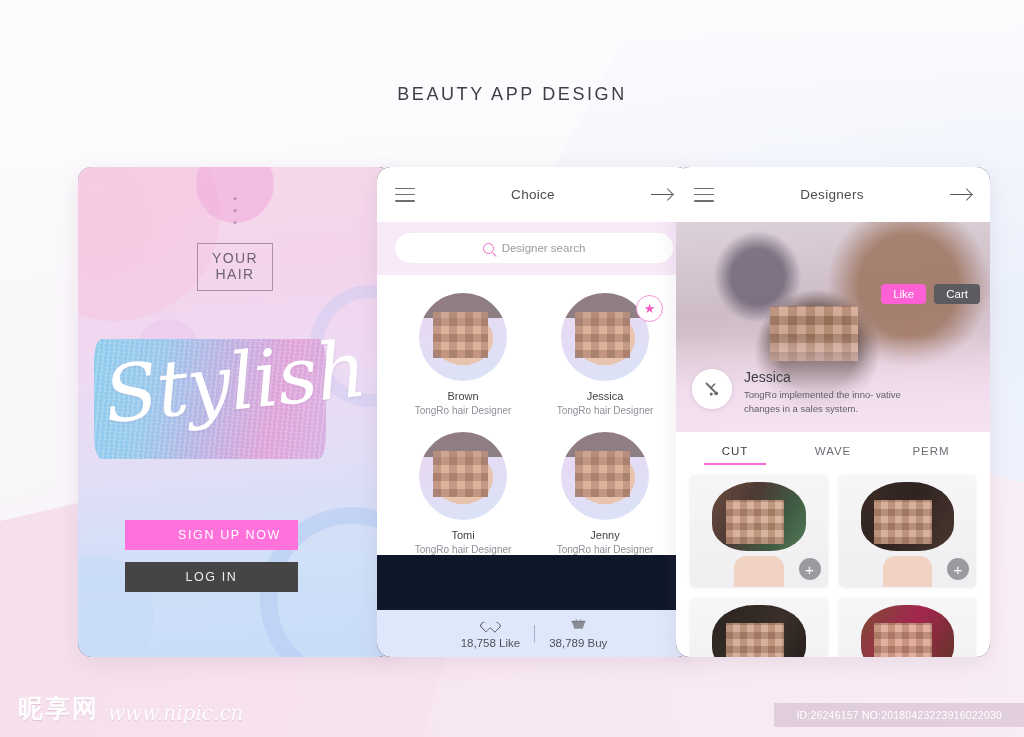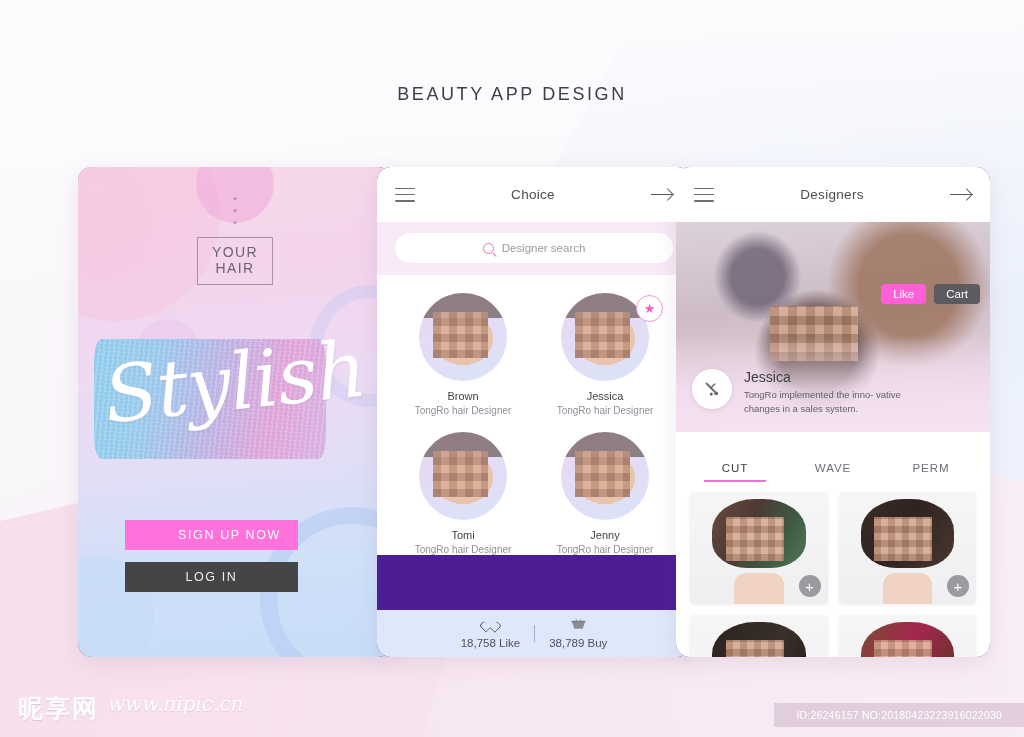--- a/index.html
+++ b/index.html
@@ -71,21 +71,21 @@
 
   
   .phone {
     position: absolute;
     top: 167px;
     width: 314px;
     height: 490px;
     border-radius: 14px;
     overflow: hidden;
     box-shadow: 0 6px 22px rgba(120, 90, 130, 0.13);
-    background: #4c1d95;
+    background: #0f172a;
   }
   #phone1 { left: 78px; }
   #phone2 { left: 377px; }
   #phone3 { left: 676px; }
 
   
   .splash {
     position: absolute;
     inset: 0;
     background: linear-gradient(175deg,
@@ -151,21 +151,21 @@
     gap: 9px;
   }
   .dots i {
     display: block;
     width: 3px; height: 3px;
     border-radius: 50%;
     background: #b98fb0;
   }
   .logo-box {
     position: absolute;
-    top: 70px;
+    top: 76px;
     left: 50%;
     transform: translateX(-50%);
     border: 1px solid #a88fa8;
     padding: 7px 14px 8px;
     text-align: center;
     line-height: 1.12;
     color: #6e6470;
     font-size: 14px;
     letter-spacing: 1.4px;
     font-weight: 500;
@@ -518,21 +518,21 @@
   .hero-desc {
     font-size: 9.5px;
     color: #60606a;
     line-height: 1.45;
     max-width: 165px;
   }
 
   .tabs {
     display: flex;
     background: #fff;
-    padding: 30px 10px 0;
+    padding: 13px 10px 0;
   }
   .tab {
     flex: 1;
     text-align: center;
     font-size: 11.5px;
     letter-spacing: 1px;
     color: #6e6e77;
     padding-bottom: 8px;
     cursor: pointer;
     position: relative;
@@ -607,21 +607,21 @@
     line-height: 1;
     cursor: pointer;
   }
 
   
   .watermark {
     position: absolute;
     left: 18px;
     bottom: 12px;
     display: flex;
-    align-items: flex-start;
+    align-items: flex-end;
     gap: 9px;
     opacity: .92;
   }
   .wm-cn {
     font-family: "DejaVu Sans", sans-serif;
     font-size: 25px;
     font-weight: bold;
     color: #ffffff;
     letter-spacing: 2px;
     text-shadow: 0 1px 1px rgba(190,160,185,.45);

